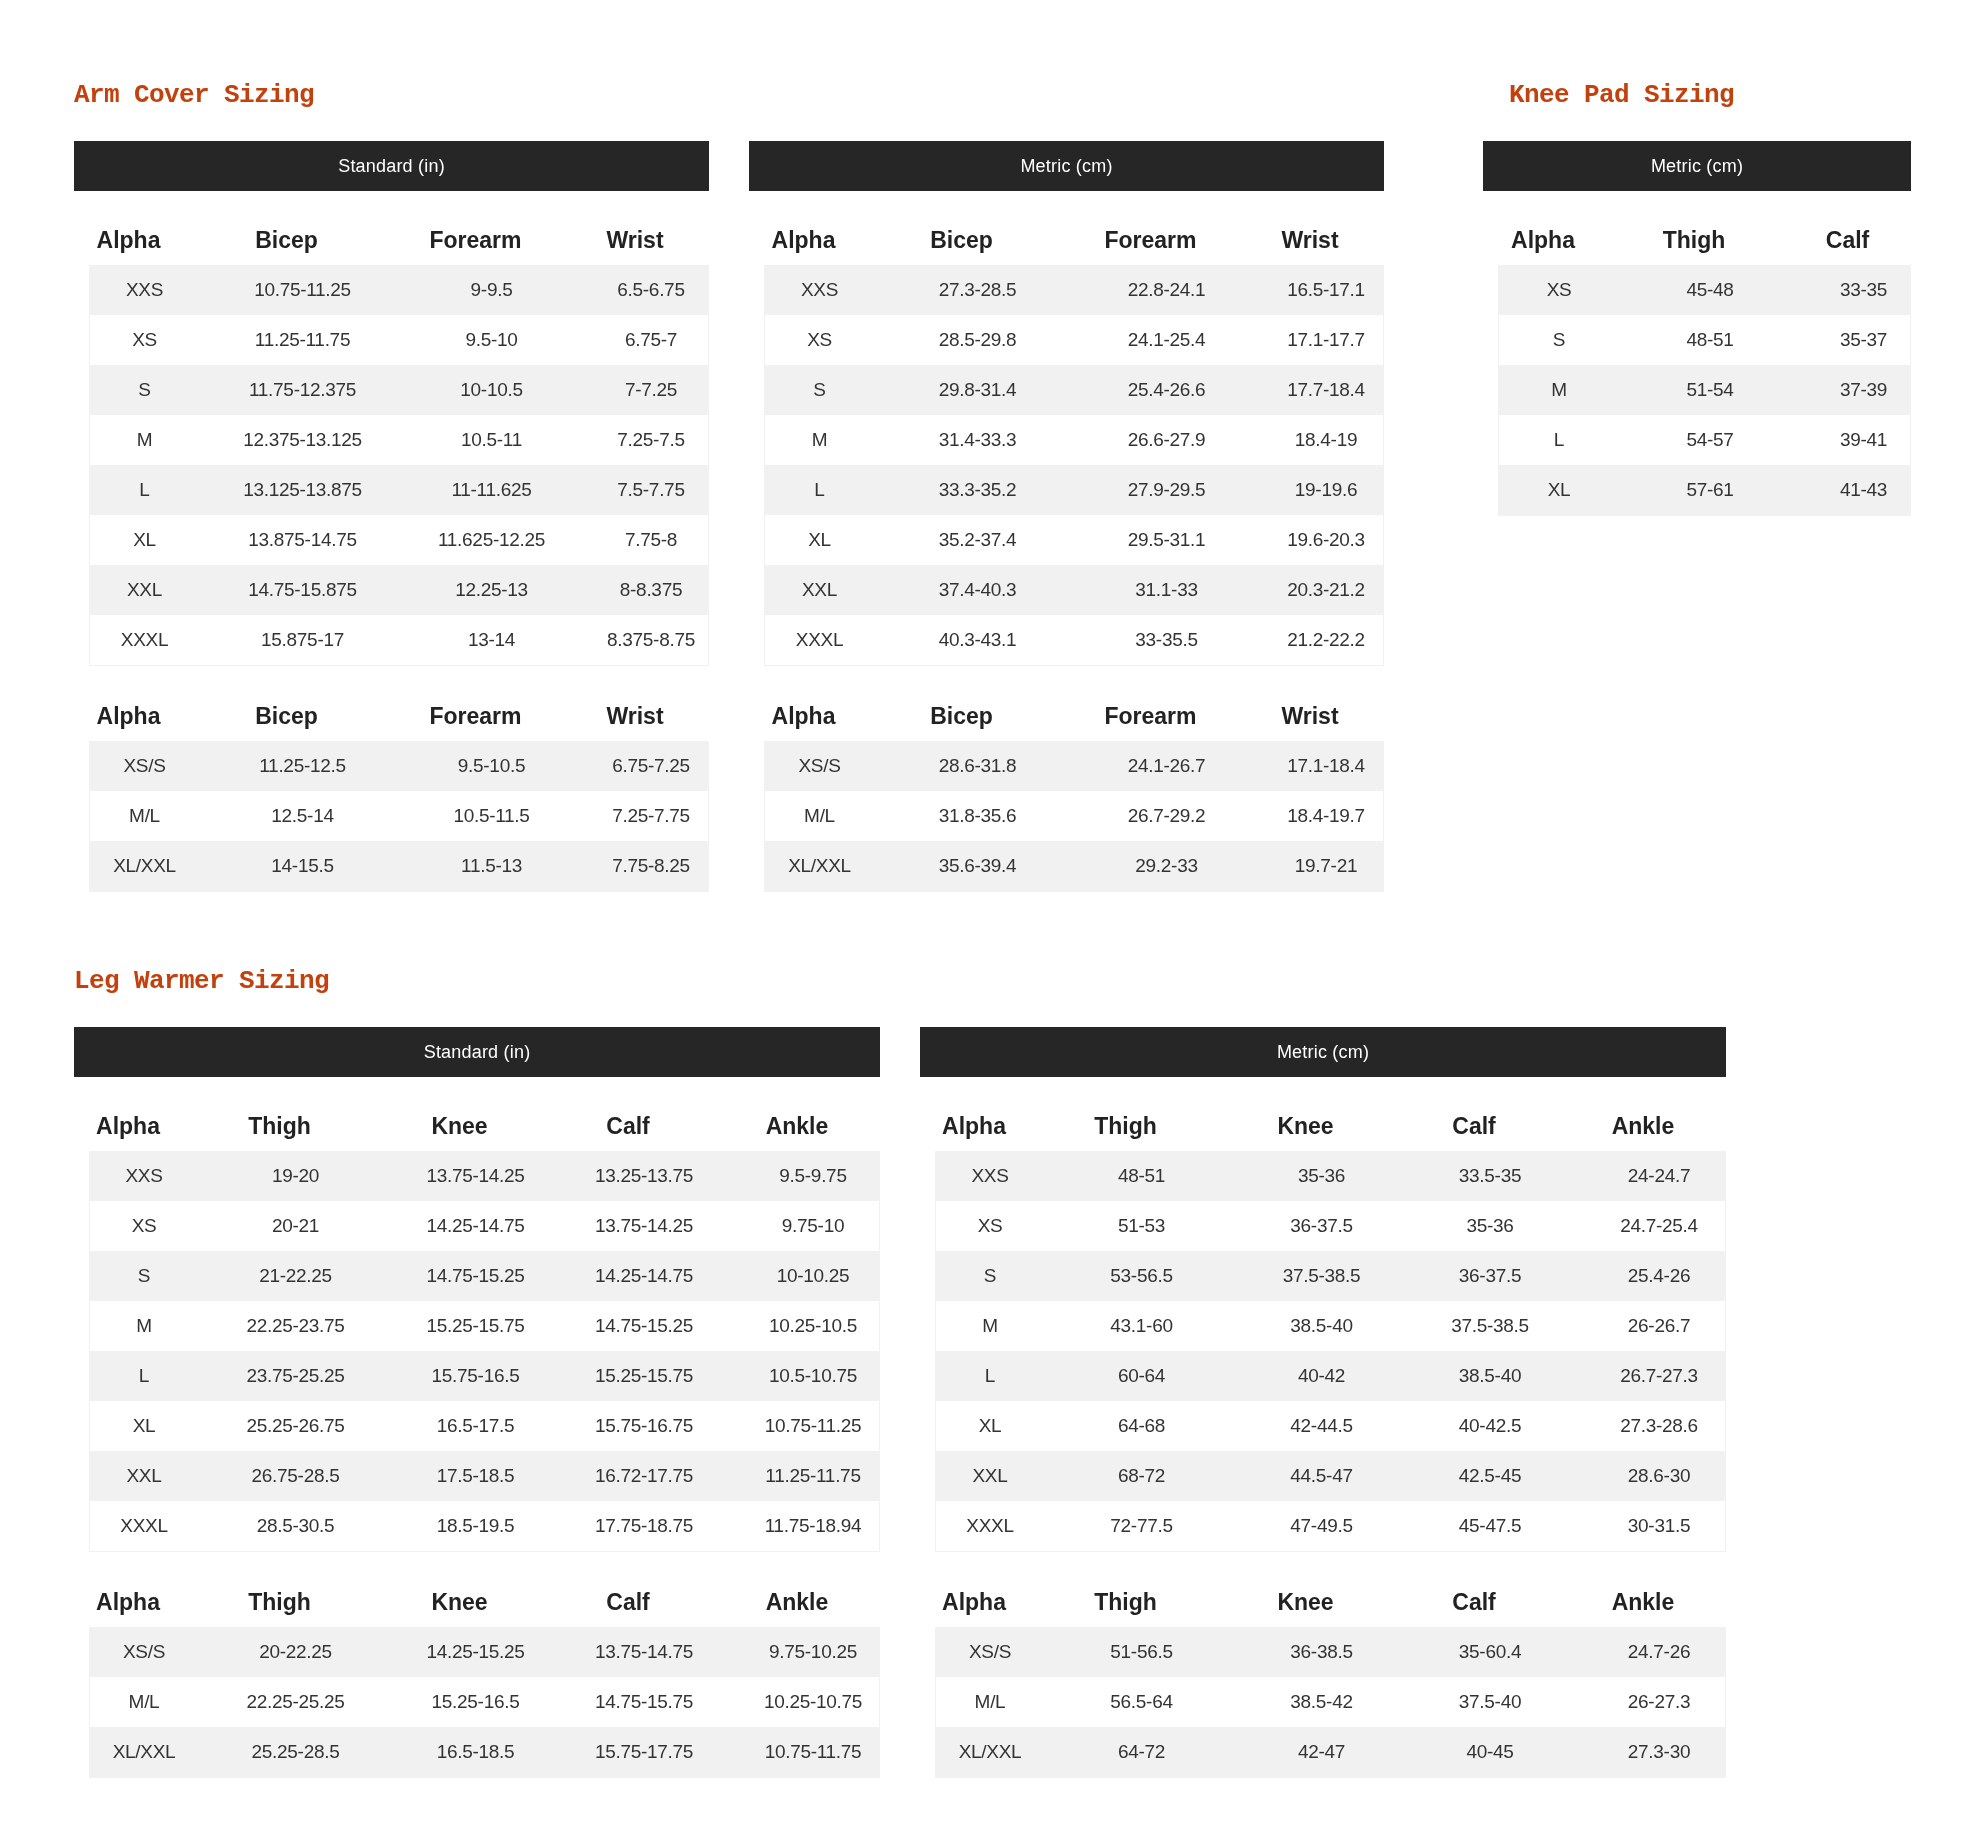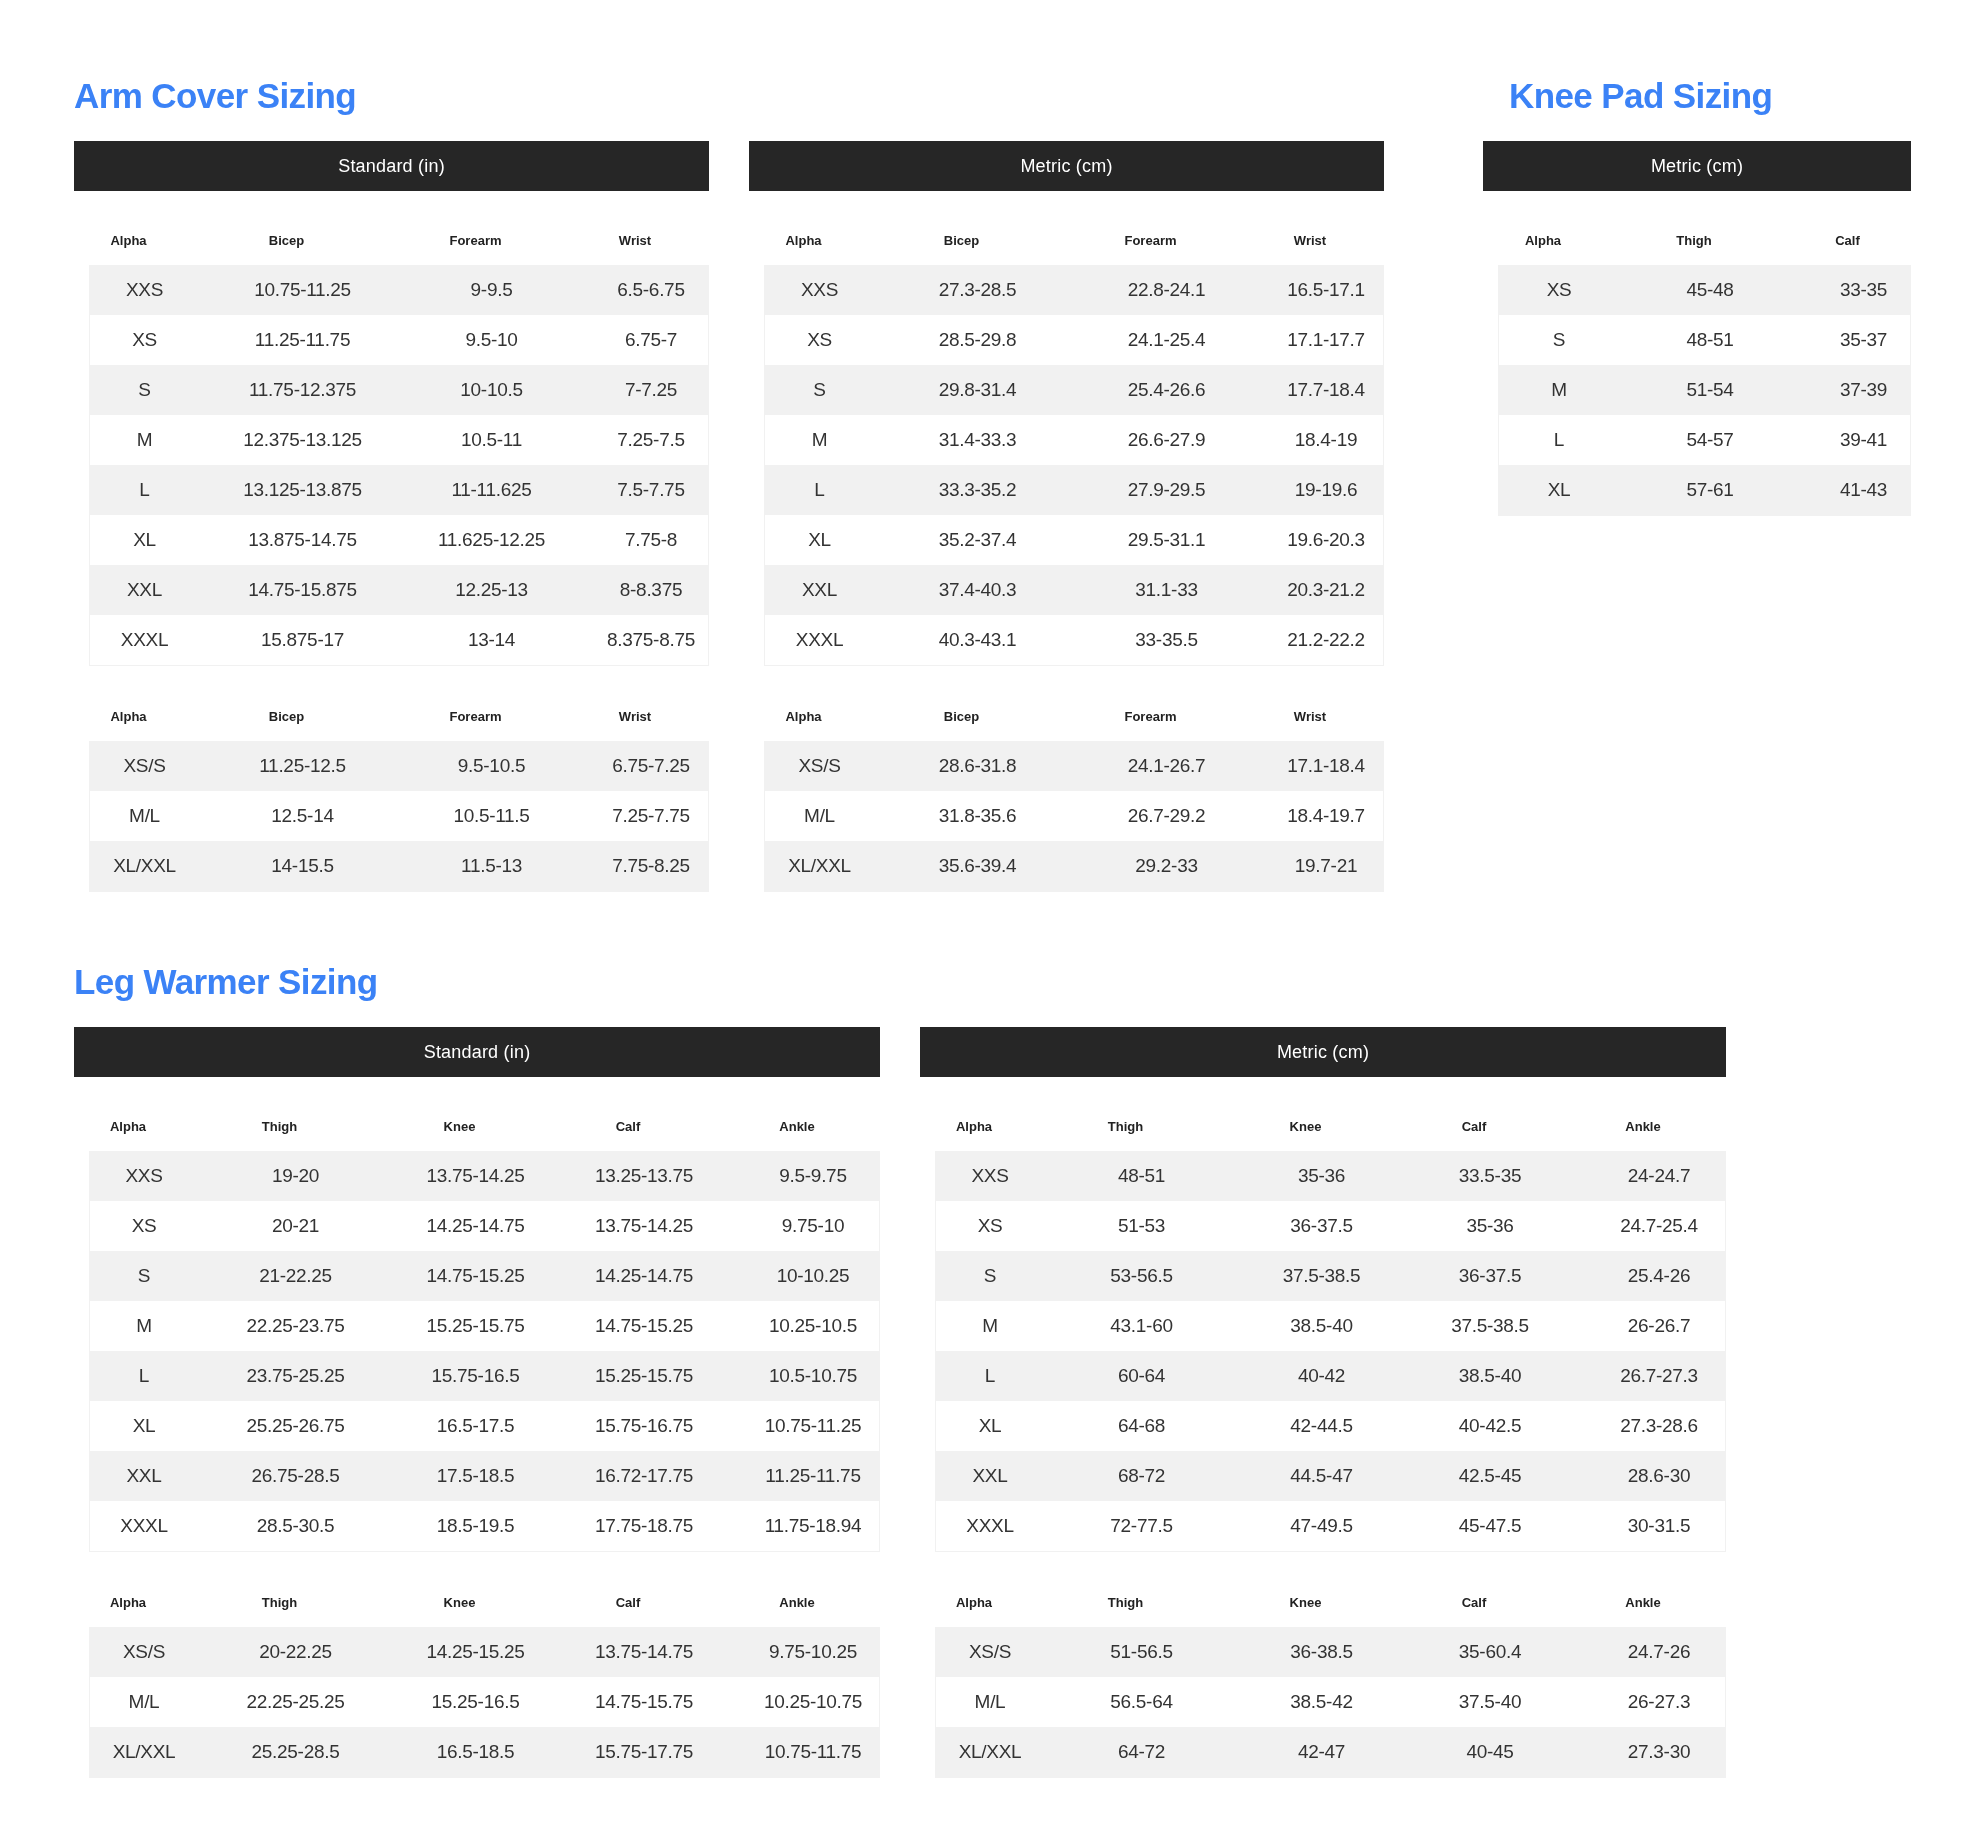--- a/index.html
+++ b/index.html
@@ -1,25 +1,25 @@
 <!DOCTYPE html>
 <html style="font-size:10px"><head>
 <meta charset="utf-8">
 <style>
   * { box-sizing: border-box; margin: 0; padding: 0; }
   html, body { width: 1985px; height: 1845px; background: #ffffff; }
   body { position: relative; font-family: "Liberation Sans", sans-serif; color: #222222; overflow: hidden; }
 
   .section-title {
     position: absolute;
-    font-family: Liberation Sans, sans-serif;
+    font-family: Liberation Mono, monospace;
     font-weight: bold;
-    font-size: 35px;
+    font-size: 26px;
     letter-spacing: -0.6px;
-    color: #3b82f6;
+    color: #c2410c;
     line-height: 37px;
     white-space: nowrap;
   }
 
   .size-table {
     position: absolute;
   }
   .unit-bar {
     height: 50px;
     background: #262626;
@@ -36,21 +36,21 @@
   .group.first { margin-top: 24px; }
   .group.second { margin-top: 25.4px; }
   .head-row, .data-row {
     display: grid;
     height: 50px;
     align-items: center;
   }
   .head-row .cell {
     font-family: "Liberation Sans", sans-serif;
     font-weight: bold;
-    font-size: 13px;
+    font-size: 23px;
     color: #222222;
     text-align: center;
     padding-top: 0;
   }
   .data-rows {
     border: 1.2px solid #f1f1f1;
     border-top: none;
     margin-left: 15px;
   }
   .data-row { background: #ffffff; }

